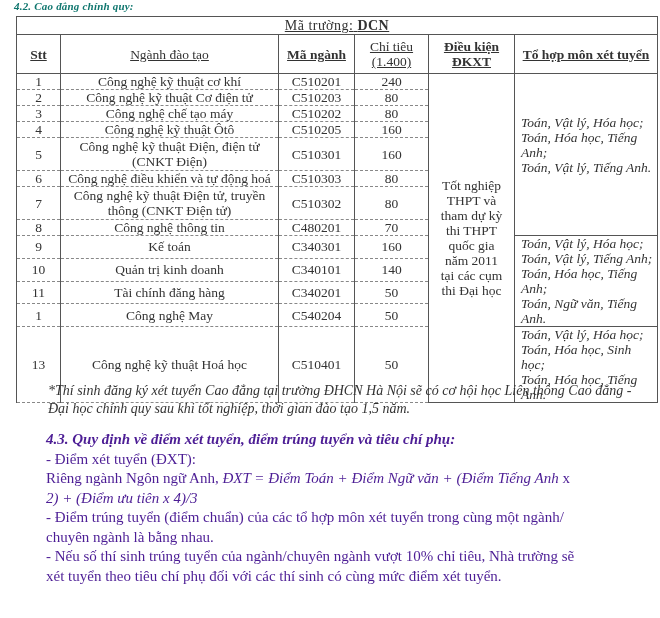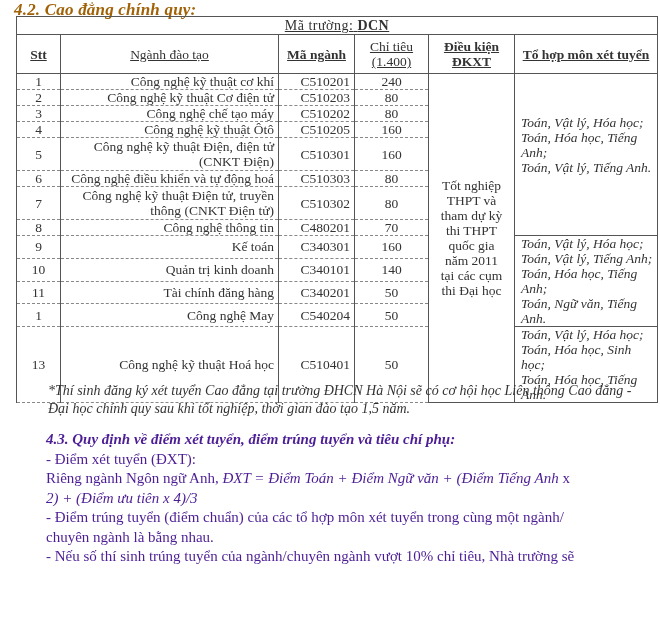--- a/index.html
+++ b/index.html
@@ -3,41 +3,41 @@
 <meta charset="utf-8">
 <style>
   html, body { margin: 0; padding: 0; background: #ffffff; }
   body {
     width: 660px; height: 618px; overflow: hidden; position: relative;
     font-family: "Liberation Serif", "DejaVu Serif", serif;
     color: #2a2a2a;
   }
   .h-title {
     position: absolute; left: 14px; top: 0px;
-    font-size: 17px; font-style: italic; font-weight: bold; color: #a16207;
+    font-size: 11px; font-style: italic; font-weight: bold; color: #0f766e;
     letter-spacing: 0.2px;
   }
   table.main {
     position: absolute; left: 16px; top: 16px; width: 641px;
     border-collapse: collapse; table-layout: fixed;
     font-size: 13.5px; color: #333;
   }
   table.main td, table.main th {
     border: 1px solid #555;
     padding: 0 4px;
     vertical-align: middle;
     line-height: 15px;
   }
   table.main th { font-weight: normal; text-align: center; text-decoration: underline; }
   .school-row th { height: 17px; font-size: 14px; letter-spacing: 0.5px; }
   .school-row .code-label { font-weight: bold; }
   .hdr th { height: 38px; }
   .hdr .bold { font-weight: bold; }
   table.main td.c { text-align: center; }
-  table.main td.l { text-align: right; margin-left: 40px; }
+  table.main td.l { text-align: center; margin-left: 40px; }
   tr.r td { border-top: 1px dashed #888; border-bottom: 1px dashed #888; }
   td.cond, td.combo { border-top: 1px solid #555 !important; border-bottom: 1px solid #555 !important; }
   td.cond { text-align: center; font-size: 13.5px; line-height: 16px; }
   td.combo { text-align: left; font-size: 13.5px; line-height: 17px; padding-left: 6px !important; font-style: italic; }
   .note {
     position: absolute; left: 16px; top: 382px; width: 640px;
     font-size: 14px; font-style: italic; line-height: 18px; color: #333;
   }
   .sec43 {
     position: absolute; left: 14px; top: 430px; width: 640px;
@@ -189,13 +189,14 @@
 </div>
 
 <div class="sec43">
   <div class="line h">4.3.  Quy định về điểm xét tuyển, điểm trúng tuyển và tiêu chí phụ:</div>
   <div class="line">- Điểm xét tuyển (ĐXT):</div>
   <div class="line"><span>Riêng ngành Ngôn ngữ Anh, </span><span class="it">ĐXT = Điểm Toán + Điểm Ngữ văn + (Điểm Tiếng Anh</span><span> x</span></div>
   <div class="line"><span class="it">2)  + (Điểm ưu tiên</span><span class="it"> x 4)/3</span></div>
   <div class="line">- Điểm trúng tuyển (điểm chuẩn) của các tổ hợp môn xét tuyển trong cùng một ngành/</div>
   <div class="line">chuyên ngành là bằng nhau.</div>
   <div class="line">- Nếu số thí sinh trúng tuyển của ngành/chuyên ngành vượt 10% chỉ tiêu, Nhà trường sẽ</div>
+  <div class="line">xét tuyển theo tiêu chí phụ đối với các thí sinh có cùng mức điểm xét tuyển.</div>
 </div>
 
 </body></html>

